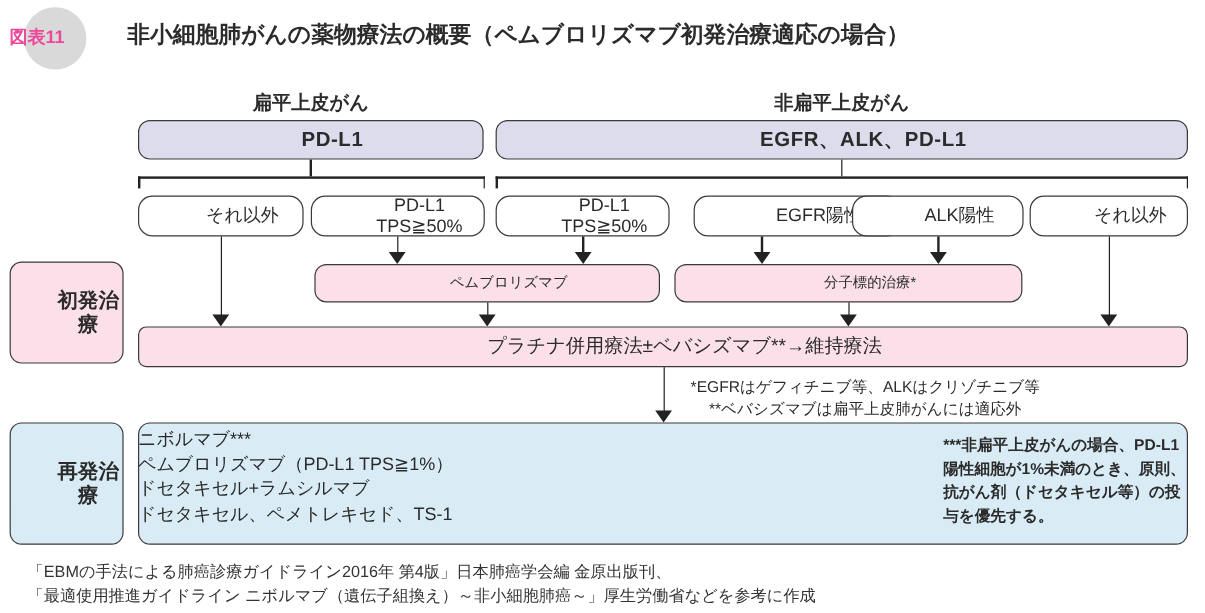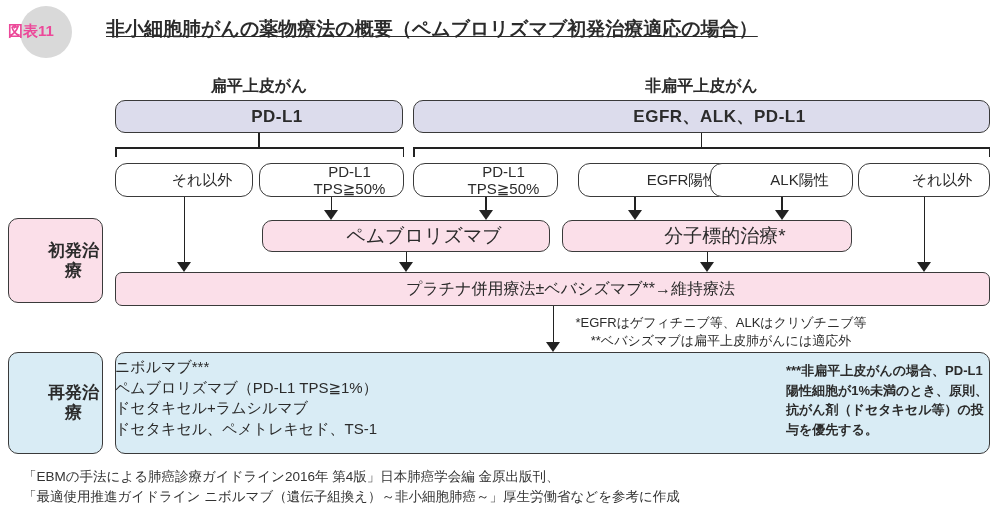--- a/index.html
+++ b/index.html
@@ -8,30 +8,30 @@
     font-family:"Liberation Sans","DejaVu Sans",sans-serif;color:#2b2b2b;overflow:hidden;
   }
   .box{
     position:absolute;box-sizing:border-box;border:1.5px solid #3a3a3a;
     display:flex;align-items:center;justify-content:center;text-align:center;line-height:1.15;padding-left:36px;
   }
   .lav{background:var(--lavender,#dcdcec);border-radius:10px;font-weight:bold;font-size:17px;letter-spacing:.5px;}
   .whitebox{background:#ffffff;border-radius:12px;font-size:15px;border-width:1.3px;}
   .pinkfill{background:var(--pink,#fbdfe9);}
   .bluefill{background:var(--blue,#d9ecf5);}
-  .treatbox{border-radius:10px;font-size:19px;}
+  .treatbox{border-radius:10px;font-size:12px;}
   .bigband{border-radius:7px;font-size:16px;}
   .rowlabel{border-radius:10px;font-weight:bold;font-size:17px;}
   .line{position:absolute;background:#222;}
   .vl{width:1.5px;}
   .hl{height:1.5px;}
   .ah{position:absolute;width:0;height:0;border-left:7px solid transparent;border-right:7px solid transparent;border-top:10px solid #222;}
   .badge{position:absolute;left:20px;top:6px;width:52px;height:52px;border-radius:50%;background:var(--badge,#d9d9d9);}
   .badge-text{position:absolute;left:8px;top:22px;font-size:15px;font-weight:600;color:#ec4899;}
-  .title{position:absolute;left:106px;top:16px;font-size:19px;font-weight:bold;color:#2b2b2b;margin:0;text-decoration:underline;}
+  .title{position:absolute;left:106px;top:16px;font-size:19px;font-weight:bold;color:#2b2b2b;margin:0;}
   .colhead{position:absolute;top:76px;font-size:16px;font-weight:bold;text-align:center;}
   .footnotes{position:absolute;left:440px;top:303px;width:562px;text-align:center;font-size:13px;line-height:18px;color:#2b2b2b;margin-top:11px;}
   .options{position:absolute;left:115px;top:357px;width:875px;display:flex;flex-direction:column;}
   .options div{font-size:15px;line-height:20.5px;}
   .relapse-note{position:absolute;left:786px;top:361px;width:204px;font-size:13px;font-weight:bold;line-height:19.5px;color:#2b2b2b;}
   .sources{position:absolute;left:23px;top:467px;font-size:13.5px;line-height:20px;color:#333;}
 </style>
 </head>
 <body>
 

